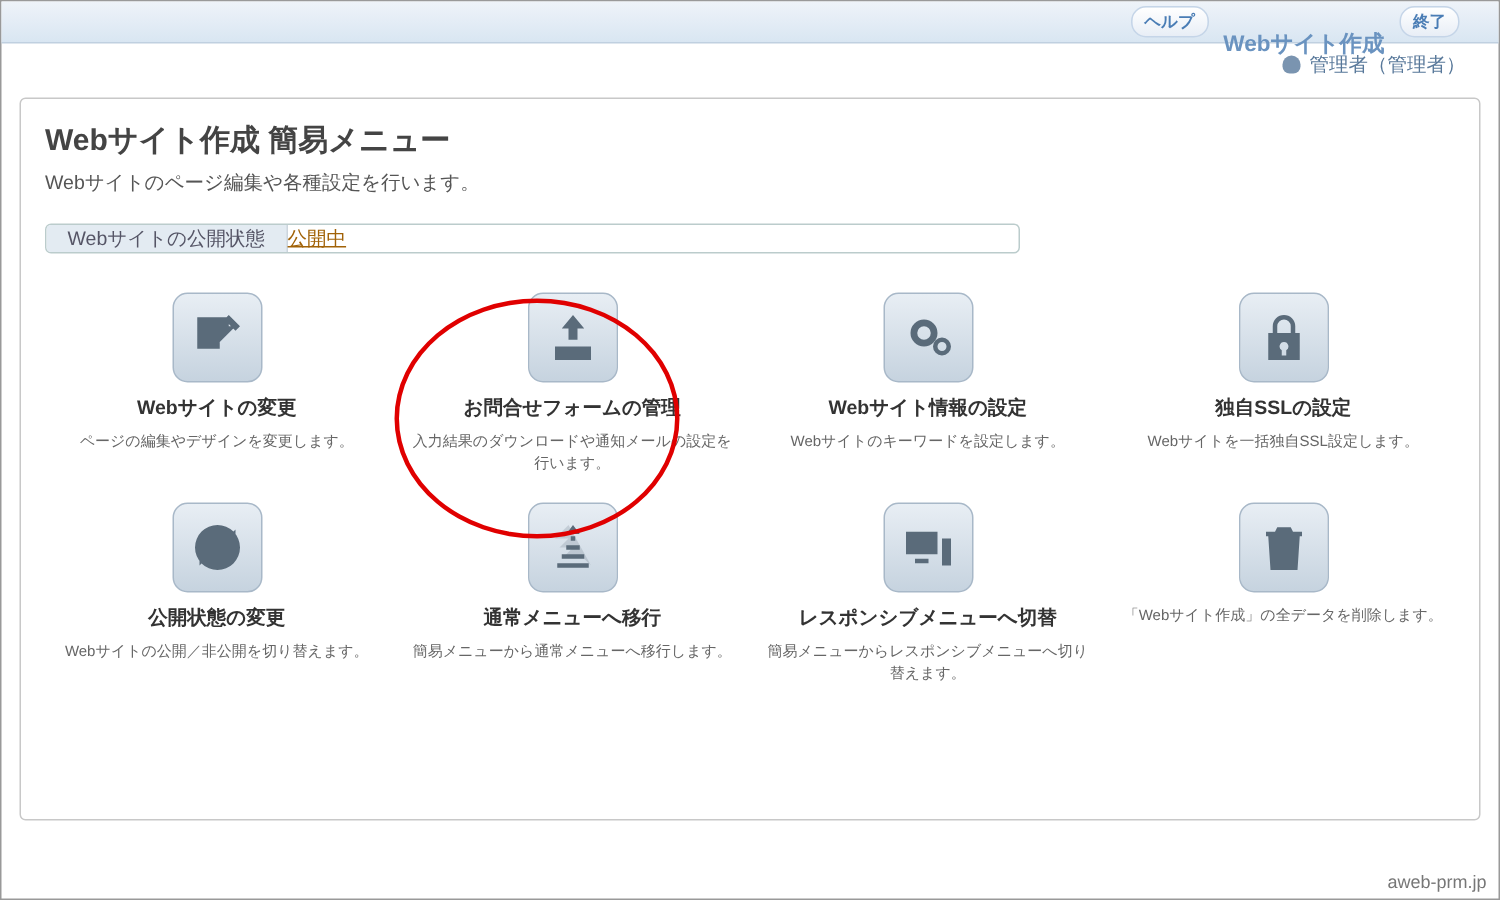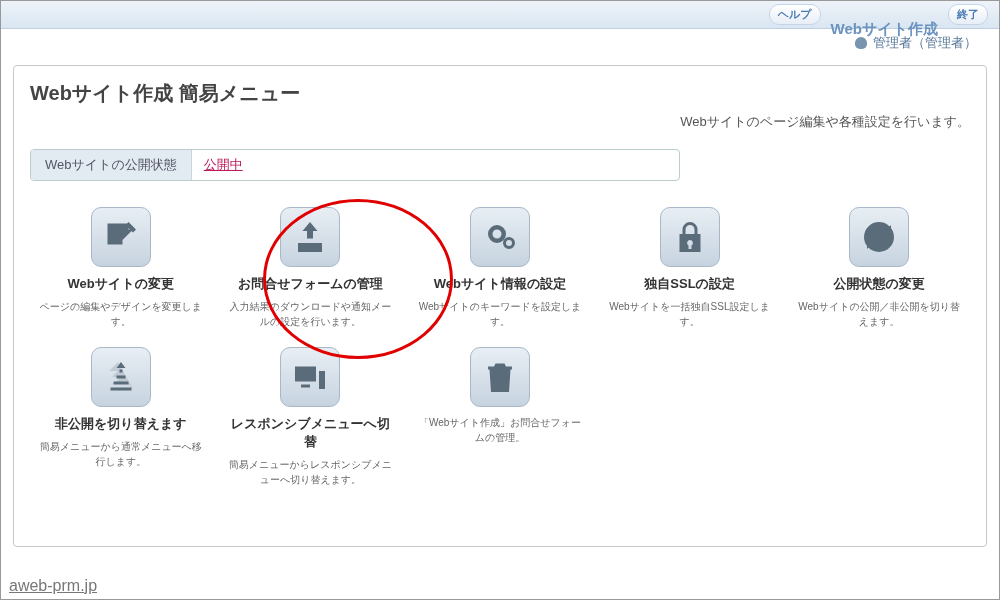--- a/index.html
+++ b/index.html
@@ -1,36 +1,36 @@
 <!DOCTYPE html>
 <html><head>
 <meta charset="utf-8">
 <style>
 * { margin: 0; padding: 0; box-sizing: border-box; }
 body { font-family: "Hiragino Kaku Gothic ProN", "メイリオ", Meiryo, sans-serif; font-size: 13px; color: #333; background: #fff; }
 .page { width: 1000px; height: 600px; border: 1px solid #999; position: relative; }
-.topbar { height: 28px; background: linear-gradient(#eef3f9, #d9e6f2); border-bottom: 1px solid #c0d0e0; display: flex; justify-content: flex-end; align-items: center; padding-right: 11px; gap: 10px; }
+.topbar { height: 28px; background: linear-gradient(#eef3f9, #d9e6f2); border-bottom: 1px solid #c0d0e0; display: flex; justify-content: flex-end; align-items: center; padding-right: 26px; gap: 10px; }
 .topbar-btn { color: #4a7db5; font-size: 13px; font-weight: bold; cursor: pointer; padding: 2px 8px; border-radius: 10px; background: linear-gradient(#fff,#e8eef6); border:1px solid #c5d5e8; font-size:11px; }
 .topbar-title { color: #6a93c0; font-size: 15px; font-weight: bold; margin-top: 30px; }
 .userbar { height: 28px; display: flex; justify-content: flex-end; align-items: center; padding-right: 22px; color: #58789a; font-size: 13px; gap: 6px; }
 .userbar .uicon { width: 12px; height: 12px; background:#7a94b0; border-radius:50% 50% 40% 40%; position:relative; }
 .content { margin: 8px 12px 0 12px; border: 1px solid #c8c8c8; border-radius: 4px; padding: 14px 16px 20px 16px; height: 482px; }
 .h1 { font-size: 20px; font-weight: bold; color: #444; margin-bottom: 6px; }
-.lead { font-size: 13px; color: #555; margin-bottom: 18px; text-align: right; }
-.statusbar { border:1px solid #bcc; border-radius:4px; height:32px; display:flex; align-items:center; width: 650px; overflow:hidden; }
+.lead { font-size: 13px; color: #555; margin-bottom: 18px; }
+.statusbar { border:1px solid #bcc; border-radius:4px; height:20px; display:flex; align-items:center; width: 650px; overflow:hidden; }
 .statusbar .lab { background:#e3ebf2; height:100%; display:flex; align-items:center; padding:0 14px; color:#556; border-right:1px solid #ccd5dd; }
-.statusbar .link { color:#be185d; text-decoration:underline; padding-left:12px; cursor:pointer; }
-.grid { display:grid; grid-template-columns: repeat(5, 1fr); gap: 10px 8px; margin-top: 22px; }
+.statusbar .link { color:#a16207; text-decoration:underline; cursor:pointer; }
+.grid { display:grid; grid-template-columns: repeat(4, 1fr); gap: 10px 8px; margin-top: 22px; }
 .tile { text-align:center; padding: 4px 6px; cursor:pointer; position:relative; }
 .iconbox { width:60px; height:60px; margin:0 auto 8px auto; border-radius:10px; background:linear-gradient(#e8eef4,#c6d3df); border:1px solid #a8b8c8; display:flex; align-items:center; justify-content:center; }
 .iconbox svg { width:36px; height:36px; fill:#5a6b7a; }
 .ttitle { font-weight:bold; font-size:13px; color:#333; margin-bottom:6px; }
 .tdesc { font-size:10px; color:#666; line-height:1.5; }
 .circle { position:absolute; border:3px solid #e00000; border-radius:50%; width:190px; height:160px; left:262px; top:198px; pointer-events:none; }
-.footer { position:absolute; bottom:4px; left:8px; right:8px; display:flex; justify-content:space-between; font-size:16px; color:#777;text-decoration:underline; }
+.footer { position:absolute; bottom:4px; left:8px; right:8px; display:flex; justify-content:flex-end; font-size:12px; color:#777; }
 </style>
 </head>
 <body>
 
 <div class="page">
   <div class="topbar">
     <span class="topbar-btn">ヘルプ</span>
     <span class="topbar-title">Webサイト作成</span>
     <span class="topbar-btn">終了</span>
   </div>
@@ -100,41 +100,41 @@
         <div class="tdesc">Webサイトの公開／非公開を切り替えます。</div>
       </div>
 
       <div class="tile">
         <div class="iconbox">
           <svg viewBox="0 0 24 24">
               <path d="M4 20h16l-4-4H8l4-4H6l4-4H4l6-6 10 18z" opacity=".2"></path>
               <path d="M5 19h14v2H5zm2-4h10v2H7zm2-4h6v2H9zm2-4h2v2h-2zM12 2l3 4h-6z"></path>
             </svg>
         </div>
-        <div class="ttitle">非公開を切り替えます</div>
+        <div class="ttitle">通常メニューへ移行</div>
         <div class="tdesc">簡易メニューから通常メニューへ移行します。</div>
       </div>
 
       <div class="tile">
         <div class="iconbox">
           <svg viewBox="0 0 24 24">
               <path d="M2 5h14v10H2zm4 12h6v2H6zM18 8h4v12h-4z"></path>
             </svg>
         </div>
         <div class="ttitle">レスポンシブメニューへ切替</div>
         <div class="tdesc">簡易メニューからレスポンシブメニューへ切り替えます。</div>
       </div>
 
       <div class="tile">
         <div class="iconbox">
           <svg viewBox="0 0 24 24">
               <path d="M5 7h14l-1 15H6zM9 3h6l1 2h4v2H4V5h4zM9 10h2v9H9zm4 0h2v9h-2z"></path>
             </svg>
         </div>
-        <div class="tdesc">「Webサイト作成」お問合せフォームの管理。</div>
+        <div class="tdesc">「Webサイト作成」の全データを削除します。</div>
       </div>
 
     </div>
 
     <div class="circle"></div>
   </div>
 
   <div class="footer">
     <span>aweb-prm.jp</span>
   </div>

